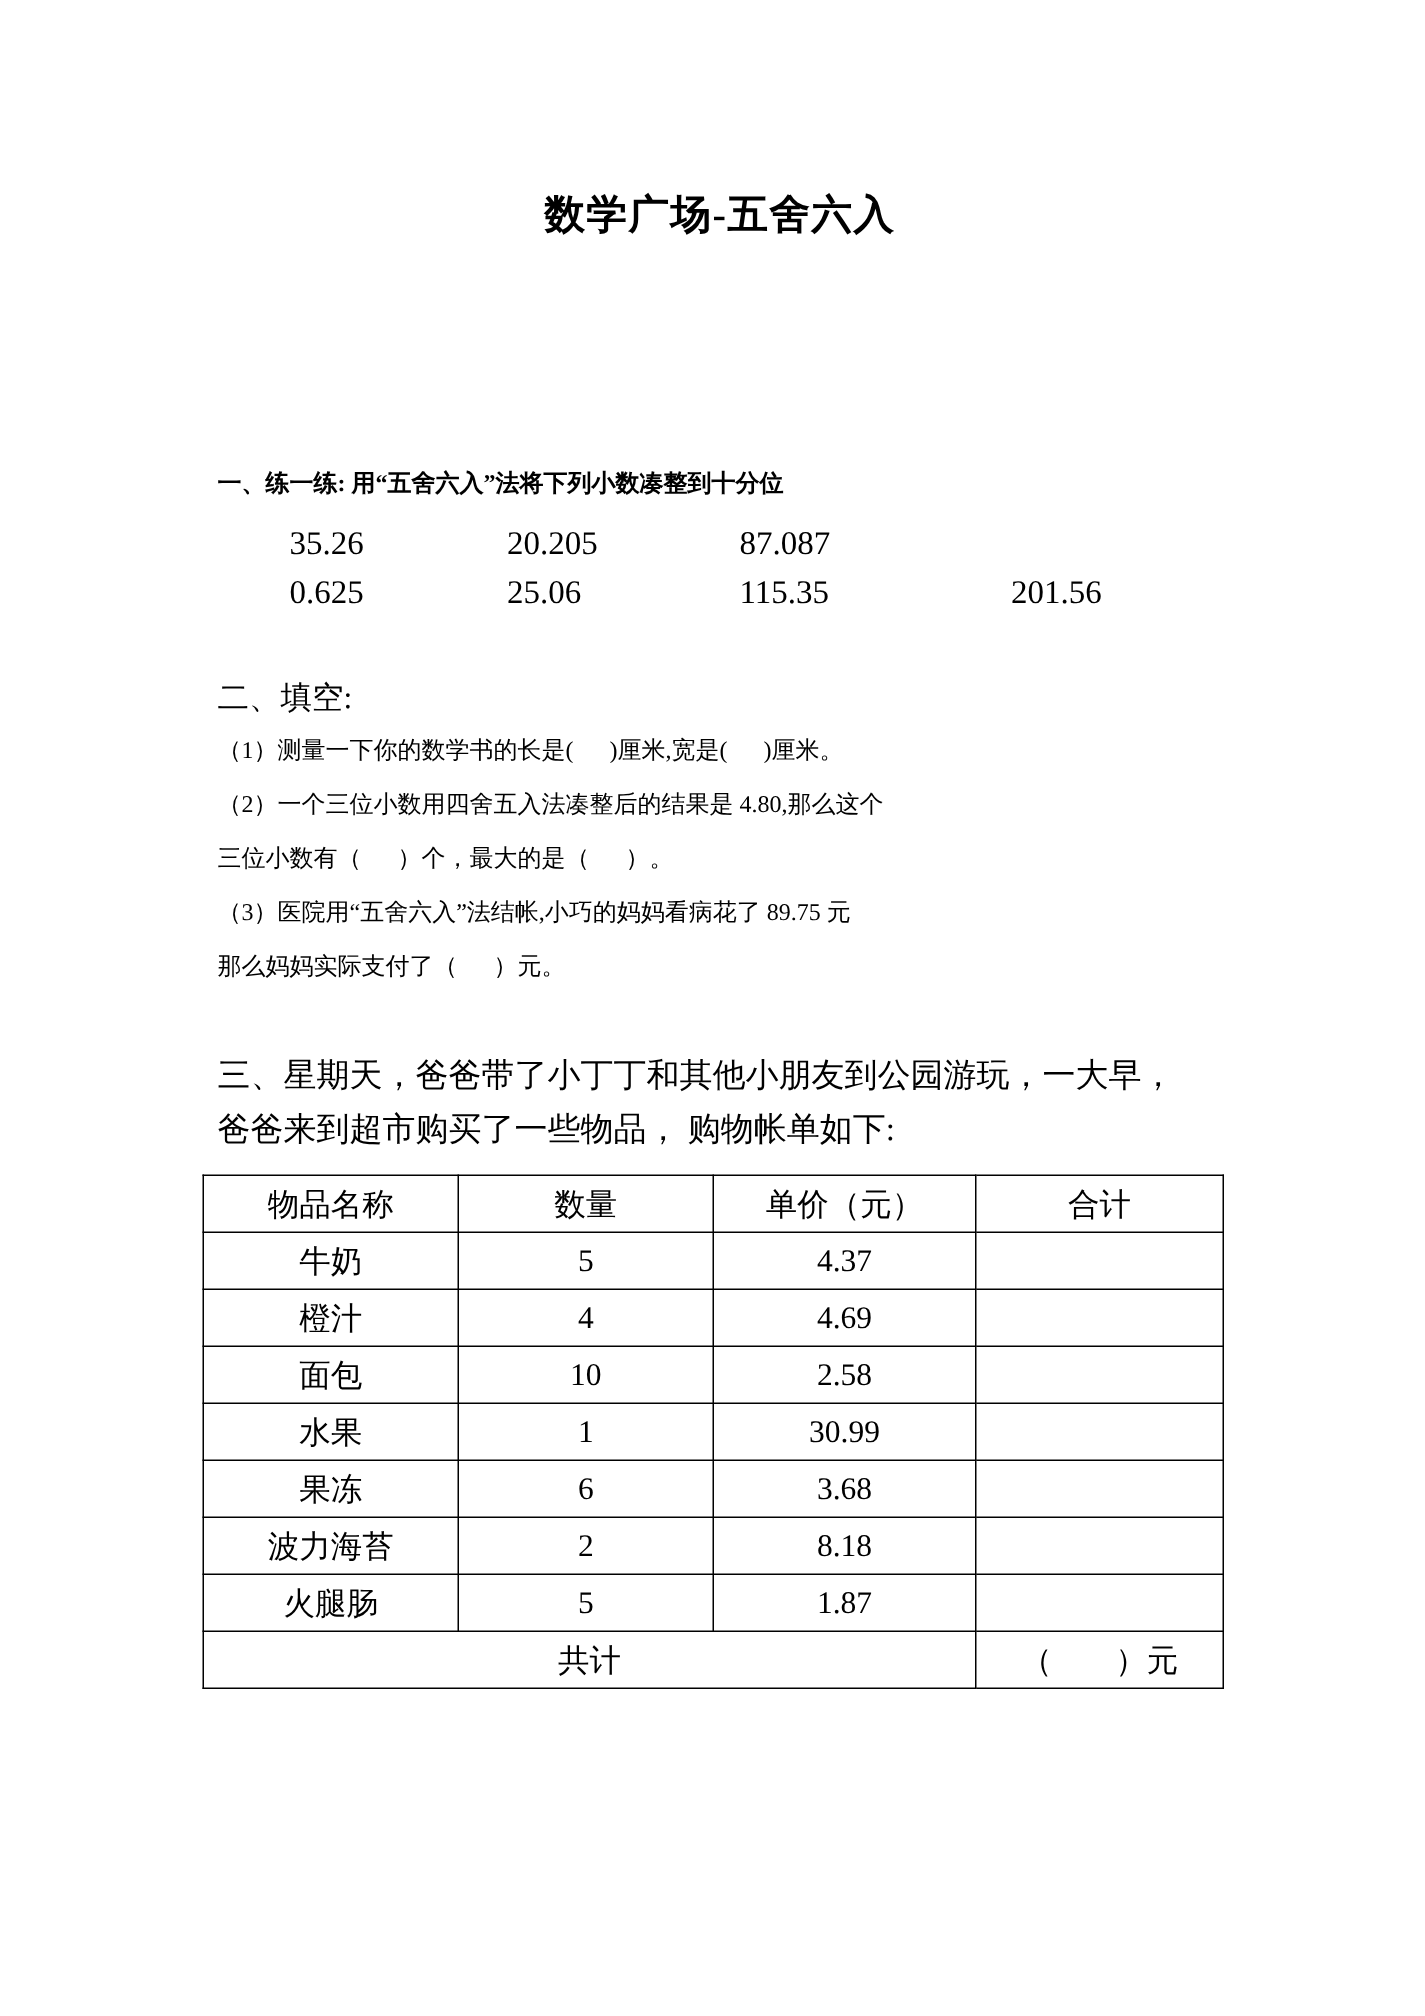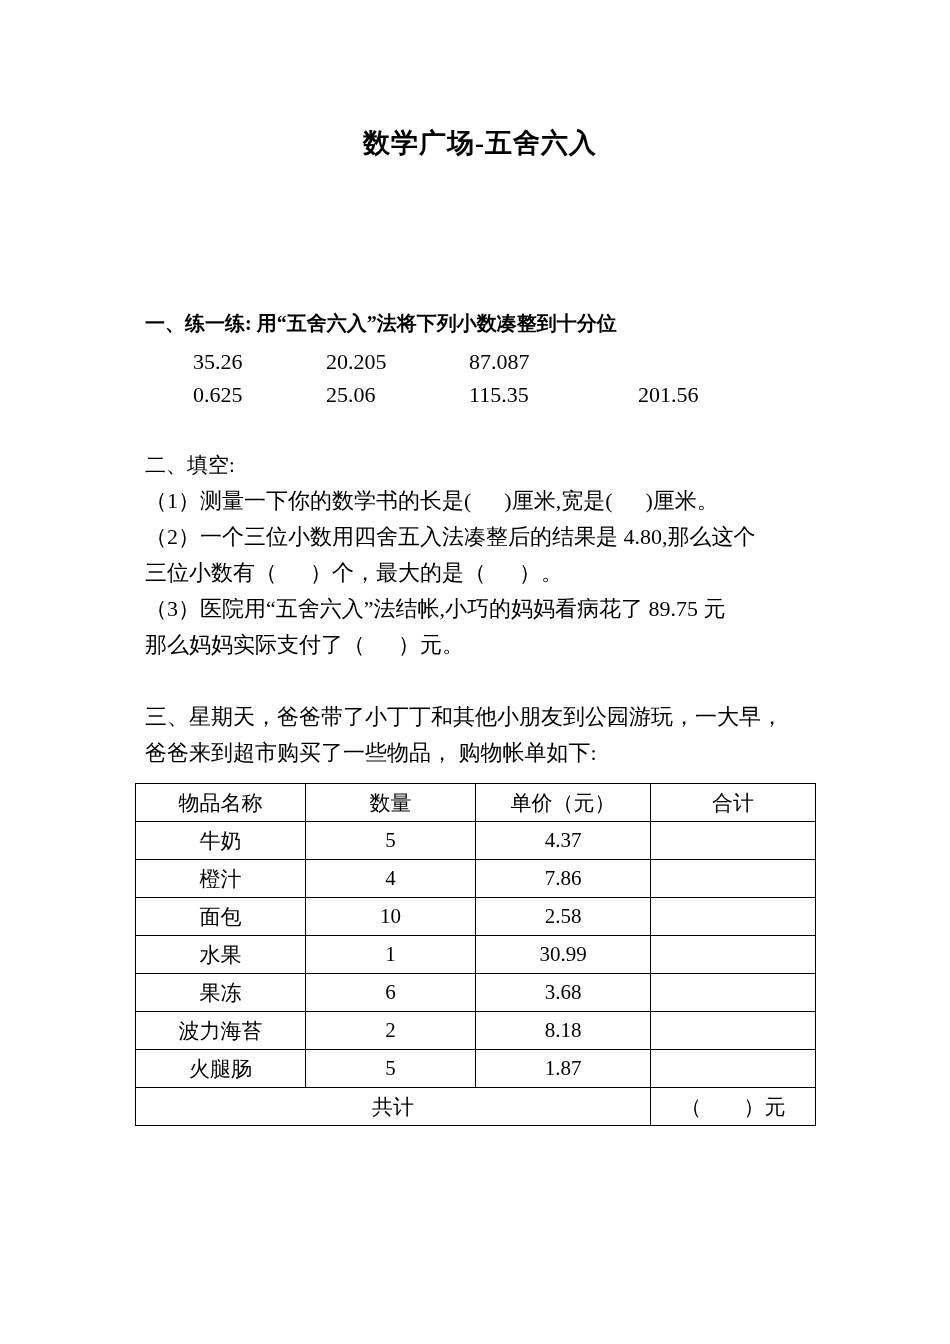--- a/index.html
+++ b/index.html
@@ -19,43 +19,44 @@
   }
   .doc-title {
     text-align: center;
     font-size: 27px;
     font-weight: bold;
     letter-spacing: 1px;
     line-height: 31px;
   }
   .sec1 { margin-top: 150px; }
   .sec1-heading {
-    font-size: 20px;
+    font-size: 16px;
     font-weight: bold;
     line-height: 28px;
     margin-top: 42px;
   }
   .num-grid {
     margin-top: 8px;
     padding-left: 48px;
     font-size: 22px;
   }
   .num-row {
     display: grid;
     grid-template-columns: 133px 143px 169px auto;
     line-height: 33px;
+    gap: 12px;
   }
   .sec2 { margin-top: 36px; }
   .sec2-heading {
     font-size: 21px;
     font-weight: normal;
     line-height: 36px;
   }
   .fill-item {
-    font-size: 22px;
+    font-size: 16px;
     line-height: 36px;
     white-space: pre-wrap;
   }
   .sec3 { margin-top: 36px; }
   .sec3-lead {
     font-size: 22px;
     line-height: 36px;
     white-space: pre-wrap;
   }
   table.bill {
@@ -129,21 +130,21 @@
         </tr>
         <tr>
           <td>牛奶</td>
           <td>5</td>
           <td>4.37</td>
           <td></td>
         </tr>
         <tr>
           <td>橙汁</td>
           <td>4</td>
-          <td>7.86</td>
+          <td>4.69</td>
           <td></td>
         </tr>
         <tr>
           <td>面包</td>
           <td>10</td>
           <td>2.58</td>
           <td></td>
         </tr>
         <tr>
           <td>水果</td>

